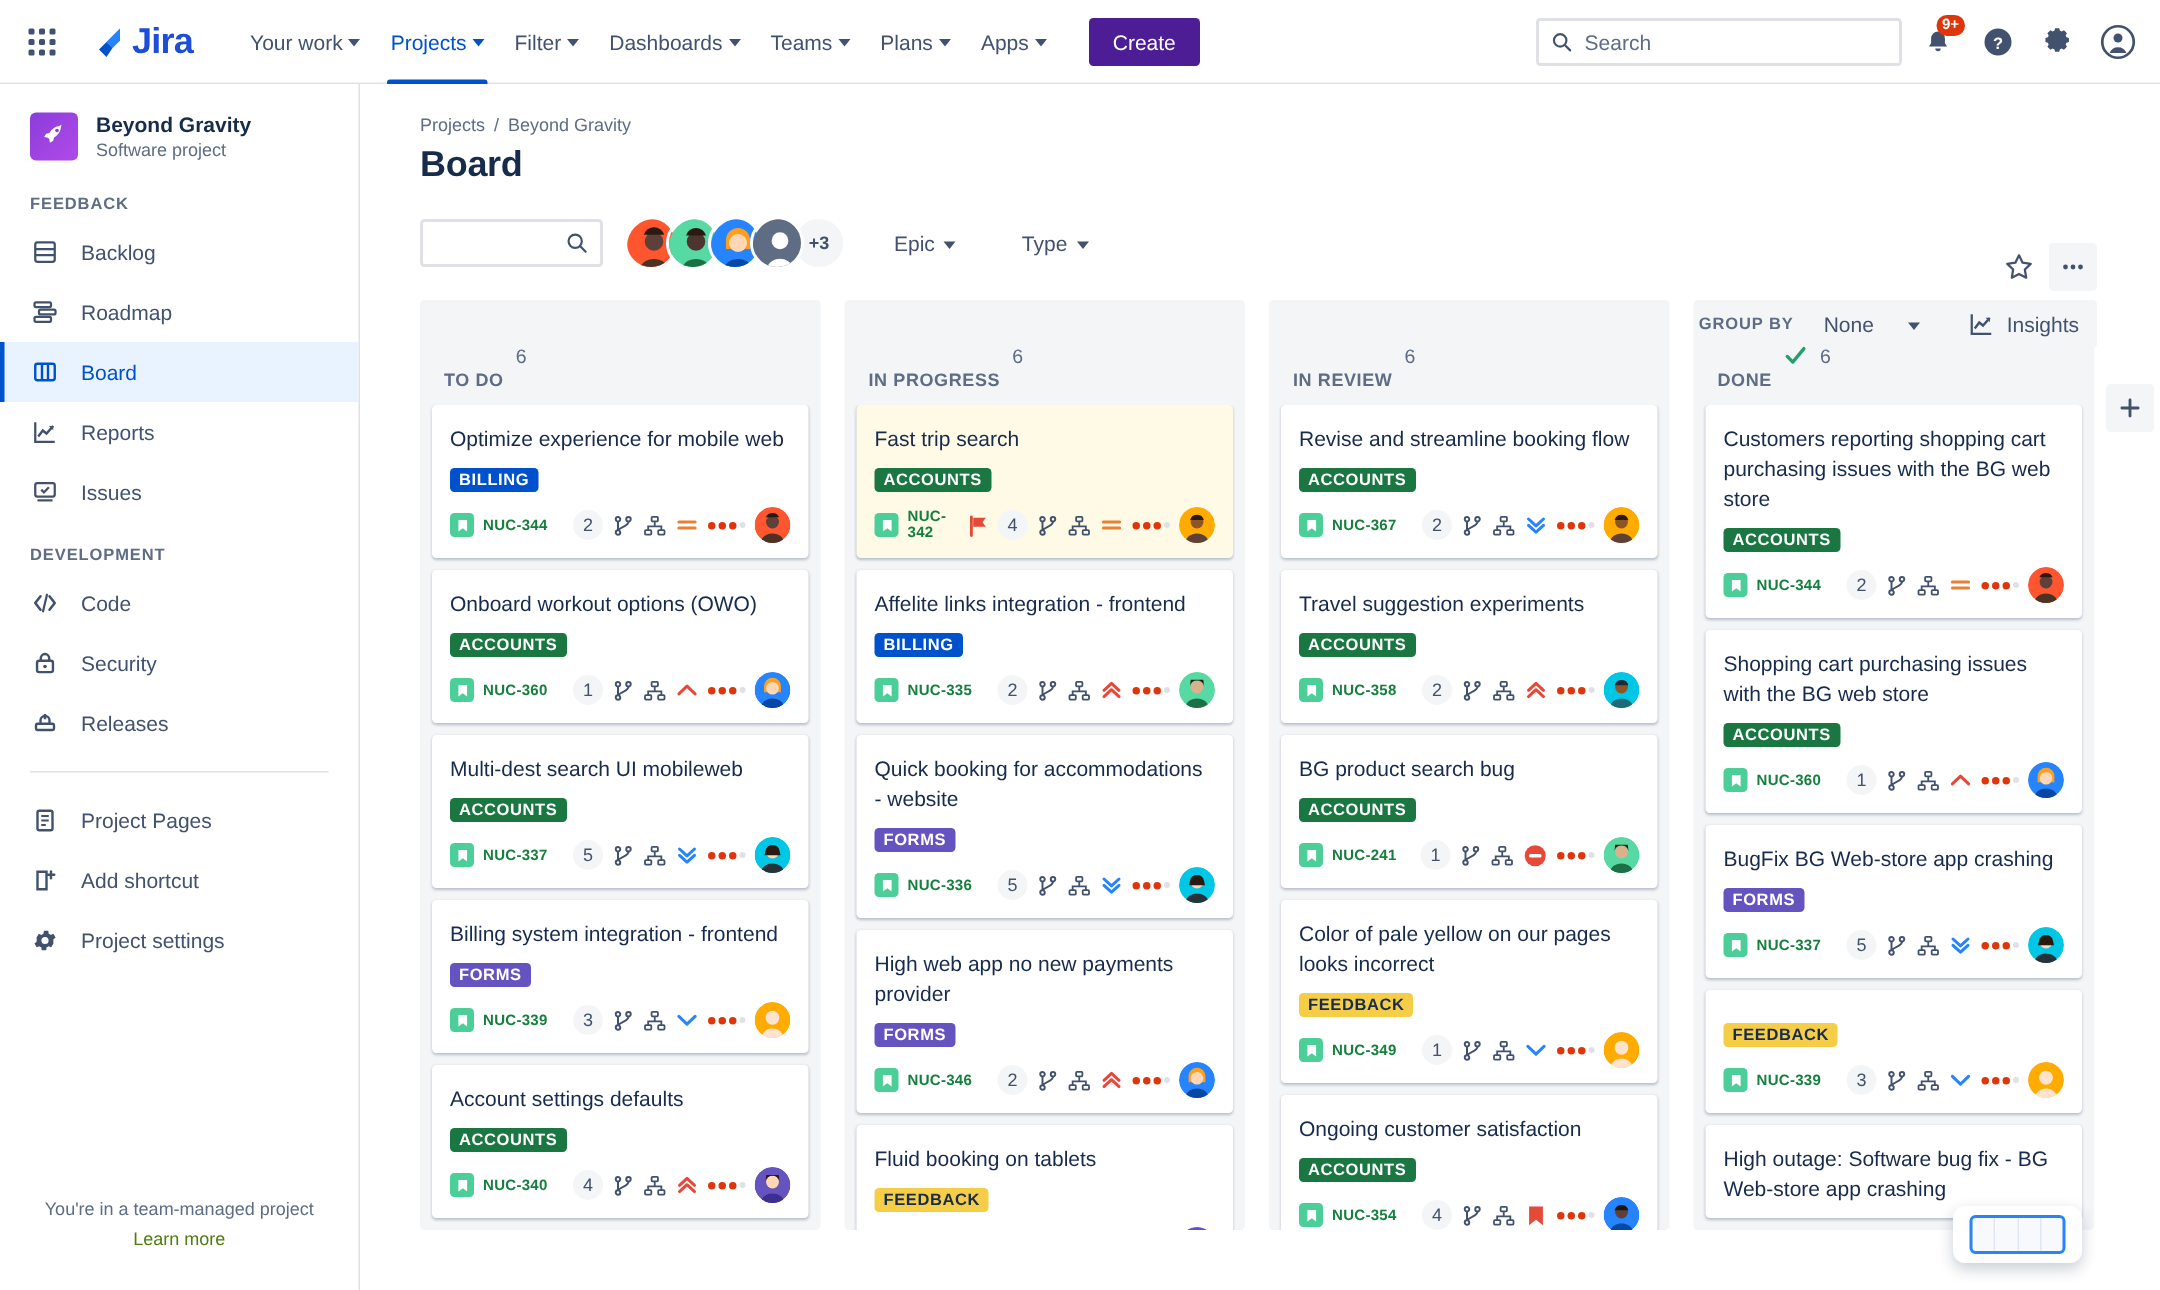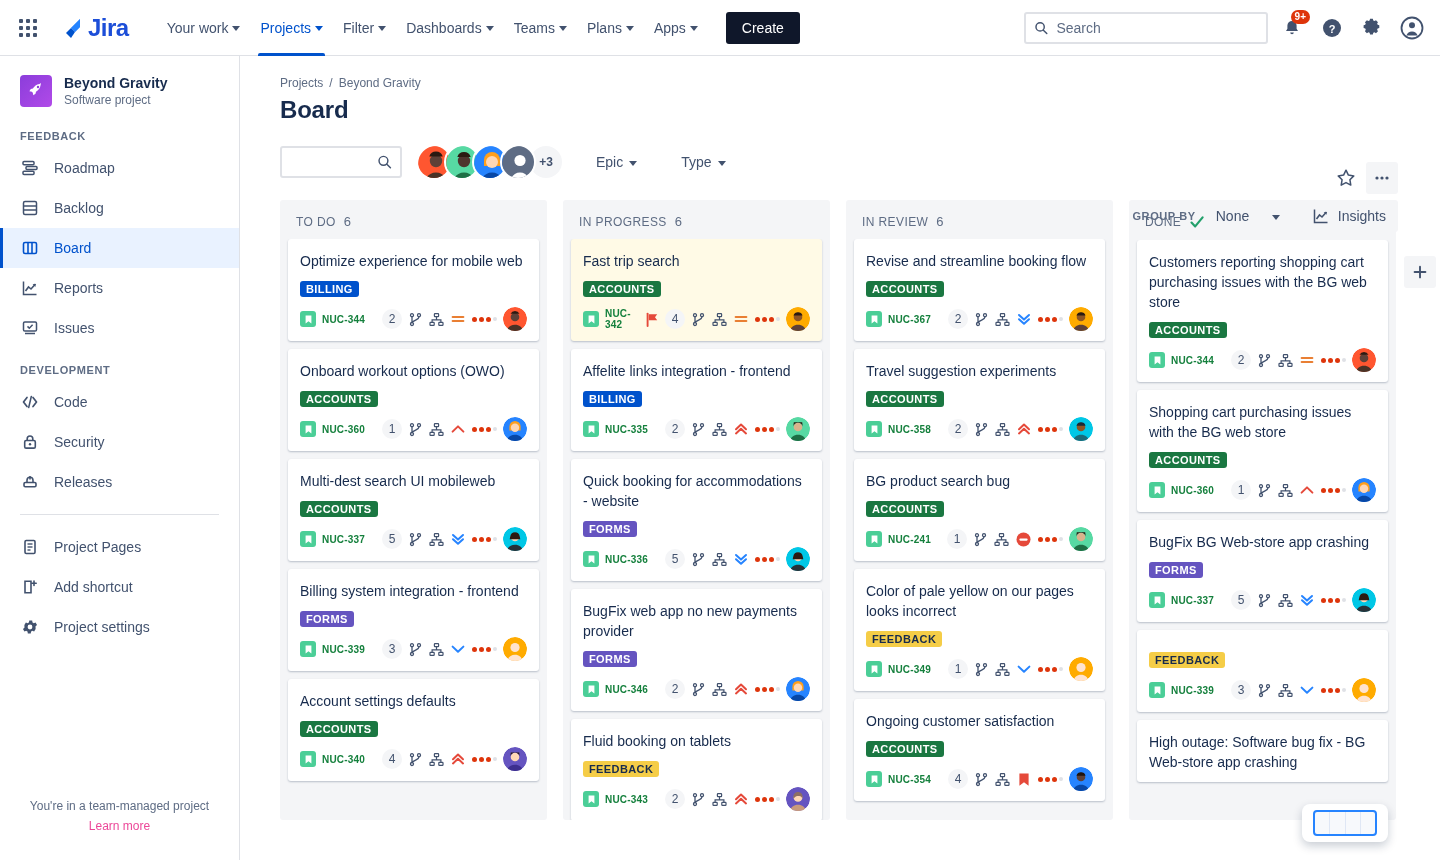--- a/index.html
+++ b/index.html
@@ -28,21 +28,21 @@
     display:flex; align-items:center; gap:4px;
     padding: 0 10px; height: 56px; font-size: 14px; color: #42526e;
     cursor: pointer; position: relative;
   }
   .nav-item.active { color: #0052cc; }
   .nav-item.active::after {
     content:''; position:absolute; bottom:0; left:8px; right:8px; height:3px; background:#0052cc; border-radius:2px 2px 0 0;
   }
   .caret { width:0;height:0;border-left:4px solid transparent;border-right:4px solid transparent;border-top:5px solid currentColor; margin-top:2px; }
   .create-btn {
-    margin-left: 18px; background:#0f172a; color:#fff; font-size:14px; font-weight:500;
+    margin-left: 18px; background:#4c1d95; color:#fff; font-size:14px; font-weight:500;
     padding: 8px 16px; border-radius:3px; border:none; cursor:pointer;
   }
   .nav-right { position:absolute; right: 12px; display:flex; align-items:center; gap: 4px; }
   .searchbox {
     width: 244px; height: 32px; border:2px solid #dfe1e6; border-radius:3px;
     display:flex; align-items:center; padding: 0 8px; background:#fff; cursor:text;
   }
   .searchbox input { border:none; outline:none; font-size:14px; color:#42526e; width: 100%; margin-left:8px; background:transparent; font-family:"Liberation Sans", sans-serif; }
   .searchbox input::placeholder { color:#5e6c84; }
   .icon-btn { width:32px; height:32px; display:flex; align-items:center; justify-content:center; border-radius:50%; cursor:pointer; position:relative; margin-left:4px; }
@@ -68,21 +68,21 @@
   .side-item {
     display:flex; align-items:center; gap:14px; height:40px; padding: 0 20px;
     font-size:14px; color:#42526e; cursor:pointer; position:relative;
   }
   .side-item.active { background:#e9f2ff; color:#0052cc; font-weight:500; }
   .side-item.active::before { content:''; position:absolute; left:0; top:0; bottom:0; width:3px; background:#0052cc; }
   .side-icon { width:20px; height:20px; display:flex; align-items:center; justify-content:center; flex-shrink:0; }
   .side-div { height:1px; background:#dfe1e6; margin: 12px 20px; }
   .side-footer { position:absolute; bottom:24px; left:0; right:0; text-align:center; }
   .side-footer .t { font-size:12px; color:#5e6c84; line-height:20px; }
-  .side-footer .l { font-size:12px; color:#ec4899; line-height:20px; cursor:pointer; }
+  .side-footer .l { font-size:12px; color:#4d7c0f; line-height:20px; cursor:pointer; }
 
   
   .main { flex:1; padding: 0 0 0 40px; position:relative; overflow:hidden; }
   .breadcrumb { padding-top: 20px; font-size:12px; color:#5e6c84; display:flex; gap:6px; }
   .breadcrumb a { color:#5e6c84; text-decoration:none; cursor:pointer; }
   .page-title-row { display:flex; align-items:center; margin-top: 6px; }
   .page-title { font-size:24px; font-weight:700; color:#172b4d; letter-spacing:-0.2px; }
   .title-actions { position:absolute; right: 42px; top: 106px; display:flex; gap:4px; }
   .sq-btn { width:32px; height:32px; border-radius:3px; display:flex; align-items:center; justify-content:center; cursor:pointer; }
   .sq-btn.greybg { background:#f4f5f7; }
@@ -108,21 +108,21 @@
   .groupby-label { font-size:11px; font-weight:700; color:#5e6c84; letter-spacing:0.6px; }
   .grey-btn {
     display:flex;align-items:center;gap:8px;height:32px;padding:0 12px;border-radius:3px;
     background:#f4f5f7;font-size:14px;color:#42526e;cursor:pointer;border:none;font-family:"Liberation Sans",sans-serif;
   }
 
   
   .board { display:flex; gap:16px; margin-top: 20px; padding-right: 40px; height: 620px; }
   .column { width: 267px; background:#f4f5f7; border-radius:3px; flex-shrink:0; display:flex; flex-direction:column; }
   .col-head { display:flex; align-items:center; gap:8px; padding: 14px 12px 10px 16px; }
-  .col-title { font-size:12px; font-weight:400; color:#5e6c84; letter-spacing:0.4px; }
+  .col-title { font-size:12px; font-weight:700; color:#5e6c84; letter-spacing:0.4px;margin-top:32px; }
   .col-count { font-size:13px; color:#5e6c84; }
   .col-body { padding: 0 8px 8px; overflow:hidden; }
   .card {
     background:#fff; border-radius:3px; box-shadow: 0 1px 2px rgba(9,30,66,0.25);
     padding: 12px 12px 10px; margin-bottom: 8px; cursor:pointer;
   }
   .card.flagged { background:#fffae6; }
   .card-title { font-size:14px; line-height:20px; color:#172b4d; }
   .tag {
     display:inline-block; margin-top:10px; font-size:11px; font-weight:700; letter-spacing:0.4px;
@@ -268,36 +268,36 @@
         <div class="proj-name">Beyond Gravity</div>
         <div class="proj-sub">Software project</div>
       </div>
     </div>
 
     <div class="nav-section-title">FEEDBACK</div>
 
     <div class="side-item">
       <span class="side-icon">
         <svg width="18" height="18" viewBox="0 0 18 18">
+            <rect x="2.5" y="2.5" width="13" height="13" rx="1.5" fill="none" stroke="#42526e" stroke-width="1.5"></rect>
+            <line x1="2.5" y1="7" x2="15.5" y2="7" stroke="#42526e" stroke-width="1.5"></line>
+            <line x1="2.5" y1="11" x2="15.5" y2="11" stroke="#42526e" stroke-width="1.5"></line>
+          </svg>
+      </span>
+      <span>Backlog</span>
+    </div>
+    <div class="side-item">
+      <span class="side-icon">
+        <svg width="18" height="18" viewBox="0 0 18 18">
             <rect x="2" y="2.5" width="11" height="3.2" rx="1" fill="none" stroke="#42526e" stroke-width="1.5"></rect>
             <rect x="5" y="7.4" width="11" height="3.2" rx="1" fill="none" stroke="#42526e" stroke-width="1.5"></rect>
             <rect x="2" y="12.3" width="11" height="3.2" rx="1" fill="none" stroke="#42526e" stroke-width="1.5"></rect>
           </svg>
       </span>
       <span>Roadmap</span>
-    </div>
-    <div class="side-item">
-      <span class="side-icon">
-        <svg width="18" height="18" viewBox="0 0 18 18">
-            <rect x="2.5" y="2.5" width="13" height="13" rx="1.5" fill="none" stroke="#42526e" stroke-width="1.5"></rect>
-            <line x1="2.5" y1="7" x2="15.5" y2="7" stroke="#42526e" stroke-width="1.5"></line>
-            <line x1="2.5" y1="11" x2="15.5" y2="11" stroke="#42526e" stroke-width="1.5"></line>
-          </svg>
-      </span>
-      <span>Backlog</span>
     </div>
     <div class="side-item active">
       <span class="side-icon">
         <svg width="18" height="18" viewBox="0 0 18 18">
             <rect x="2.5" y="3.5" width="13" height="11" rx="1.5" fill="none" stroke="#0052cc" stroke-width="1.6"></rect>
             <line x1="7" y1="3.5" x2="7" y2="14.5" stroke="#0052cc" stroke-width="1.6"></line>
             <line x1="11" y1="3.5" x2="11" y2="14.5" stroke="#0052cc" stroke-width="1.6"></line>
           </svg>
       </span>
       <span>Board</span>
@@ -894,21 +894,21 @@
                   <span class="card-av"><svg viewBox="0 0 24 24" width="24" height="24">
                       <circle cx="12" cy="12" r="12" fill="#00c7e6"></circle>
                       <circle cx="12" cy="10" r="4.3" fill="#ffd7b5"></circle>
                       <path d="M7.3 9.2a4.8 4.8 0 019.4 0l.6 3h-10.6z" fill="#2b1a12"></path>
                       <path d="M4 24c.8-4 3.7-6.3 8-6.3s7.2 2.3 8 6.3z" fill="#263238"></path>
                     </svg></span>
                 </span>
               </div>
             </div>
             <div class="card">
-              <div class="card-title">BugFix web app no new payments provider</div>
+              <div class="card-title">High web app no new payments provider</div>
               <div><span class="tag forms">FORMS</span></div>
               <div class="card-foot">
                 <span class="type-icon">
                   <svg width="11" height="11" viewBox="0 0 11 11">
                     <path d="M2.6 1.6h5.8v7.8L5.5 7.2 2.6 9.4z" fill="#fff"></path>
                   </svg>
                 </span>
                 <span class="issue-key">NUC-346</span>
                 <span class="foot-right">
                   <span class="count-pill">2</span>

